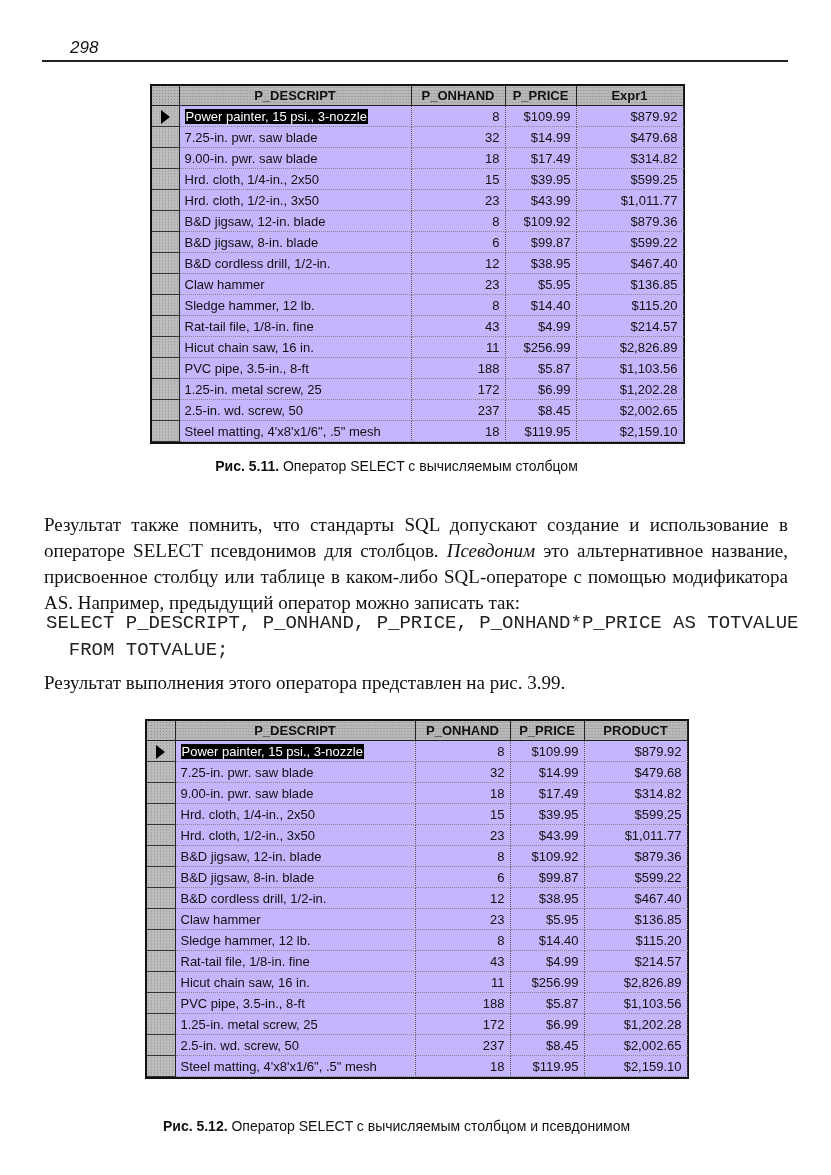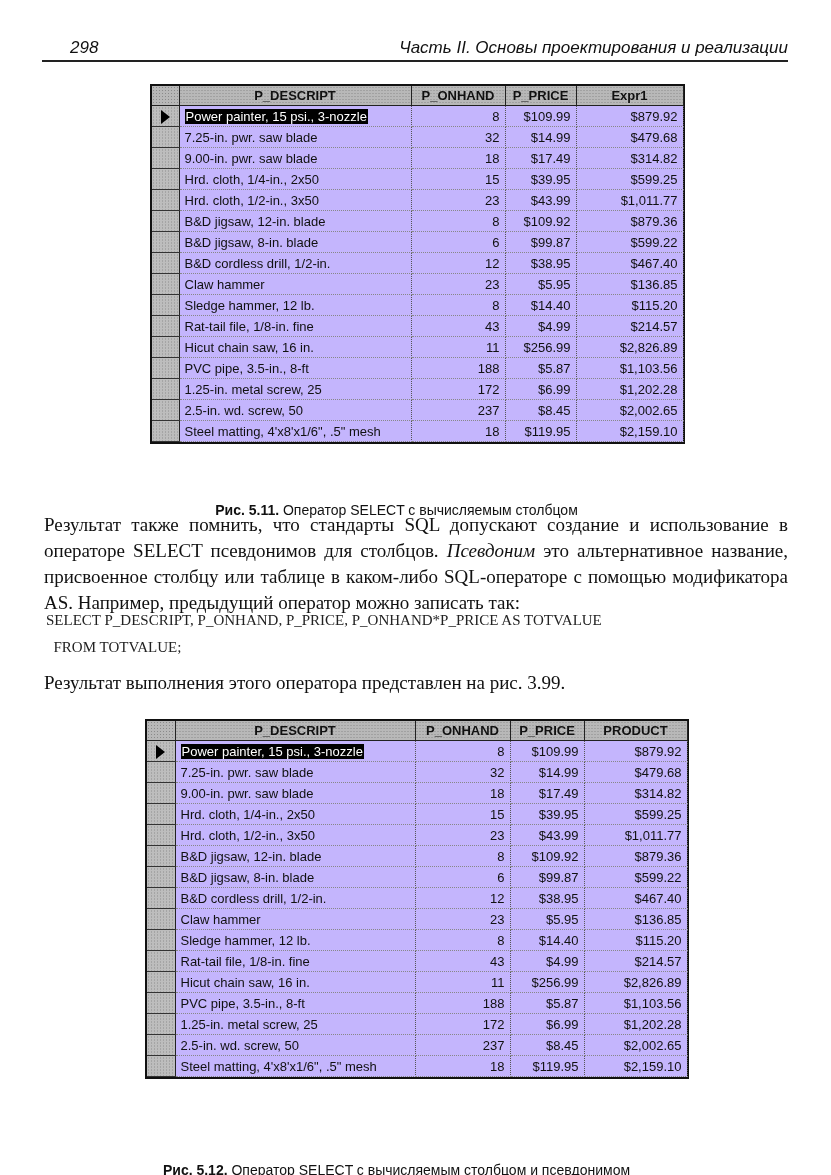--- a/index.html
+++ b/index.html
@@ -22,36 +22,35 @@
       border-bottom: 1px solid #222; border-right: 1px solid #222; height: 19px; }
     .grid td.sel { background: #bdbdbd;
       background-image: radial-gradient(#8d8d8d 1px, transparent 1px);
       background-size: 3px 3px; border-right: 1px solid #222; border-bottom: 1px solid #333; padding: 0; text-align: center; }
     .grid td.num { text-align: right; }
     .grid td.desc span.hl { background: #000; color: #fff; padding: 0 1px; }
     .pointer { display: inline-block; width: 0; height: 0; border-top: 7px solid transparent;
       border-bottom: 7px solid transparent; border-left: 9px solid #000; vertical-align: middle; }
 
     .caption { position: absolute; width: 793px; left: 0; text-align: center;
-      font-family: "Liberation Sans", sans-serif; font-size: 14px; margin-top: 44px; }
+      font-family: "Liberation Sans", sans-serif; font-size: 14px; }
     .caption b { font-weight: bold; }
 
     .body-text { position: absolute; left: 44px; width: 744px;
       font-family: "Liberation Serif", serif; font-size: 19px; line-height: 26px; text-align: justify; }
     .body-text .term { font-style: italic; font-family: Liberation Serif, serif; }
-    .code { position: absolute; left: 46px; font-family: Liberation Serif, serif; font-size: 15px; color: #222; }
+    .code { position: absolute; left: 46px; font-family: Liberation Mono, monospace; font-size: 19px; color: #222; }
   </style>
 </head>
 <body>
 
 <div class="page">
 
   <div class="running-head">
     <span class="page-num">298</span>
-    <span class="section-title">Часть II. Основы проектирования и реализации</span>
   </div>
 
   <div class="grid" id="grid1" style="left:150px; top:84px; width:531px;">
     <table>
       <colgroup>
         <col style="width:27px">
           <col style="width:232px">
           <col style="width:94px">
           <col style="width:71px">
           <col style="width:107px">

